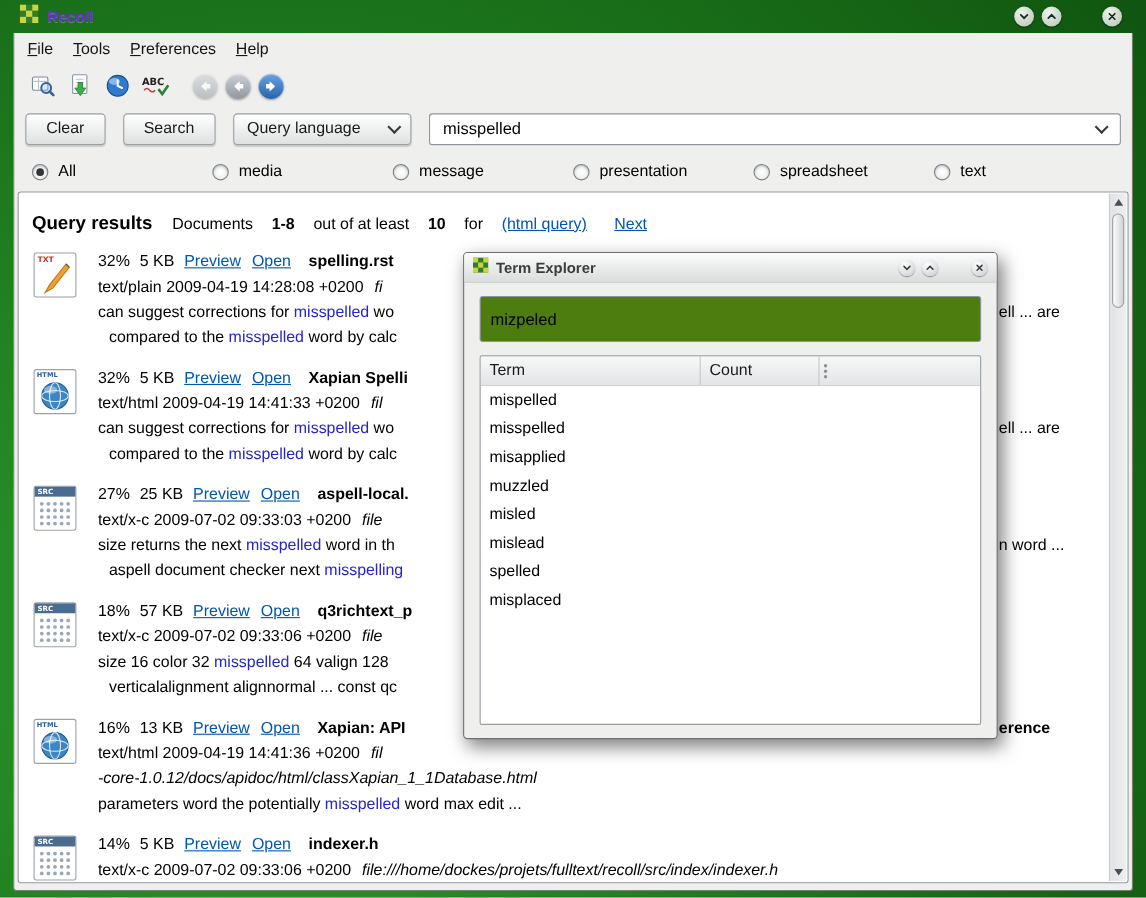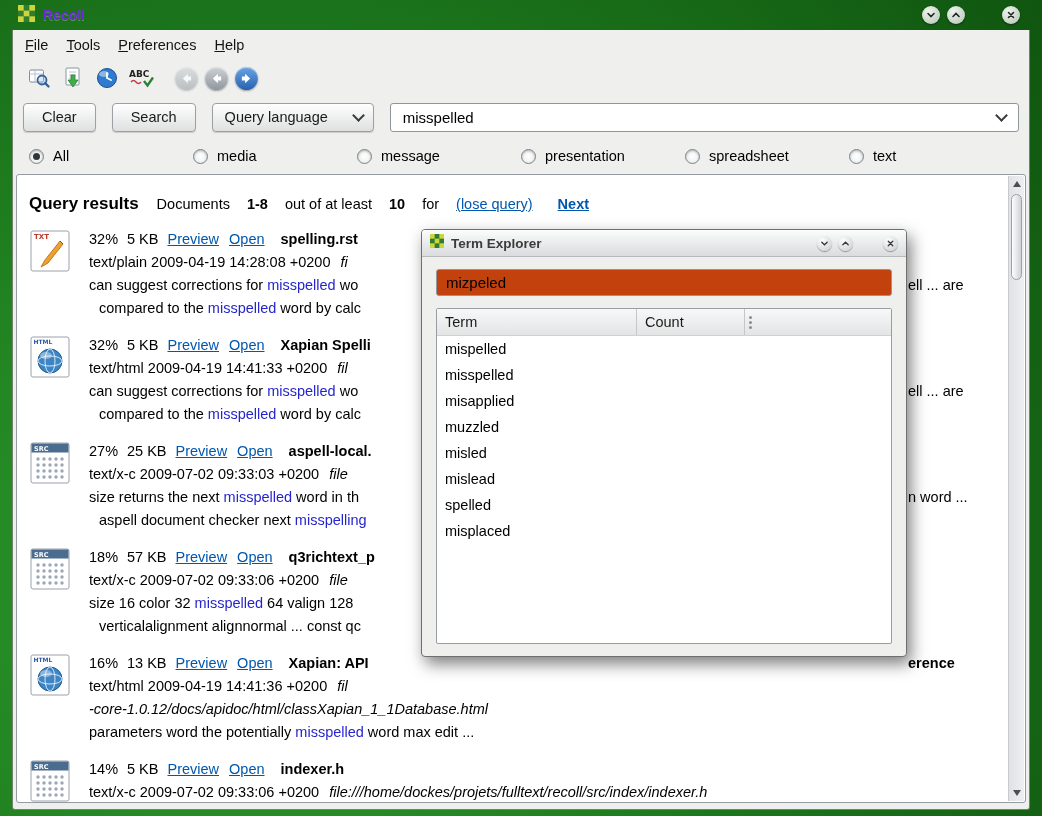--- a/index.html
+++ b/index.html
@@ -47,21 +47,21 @@
          box-shadow:inset 0 1px 2px rgba(0,0,0,0.25);box-sizing:border-box;flex:none;}
   .radio.checked::after{content:'';display:block;width:7px;height:7px;margin:3px;border-radius:50%;background:#30353a;}
   
   .results{position:absolute;left:3px;right:3px;top:144px;bottom:6px;background:#fff;border:1px solid #959ba1;
            border-radius:3px;overflow:hidden;}
   .results-inner{position:absolute;left:0;top:0;right:16px;bottom:0;padding:10px 0 0 10px;overflow:hidden;}
   .results-header{display:flex;align-items:baseline;gap:18px;padding-left:2px;margin-bottom:6px;white-space:nowrap;}
   .rh-title{font-size:17px;font-weight:bold;color:#000;}
   .rh-sum{font-size:14.5px;display:flex;gap:17px;align-items:baseline;margin-top:11px;}
   .link{color:#0057ae;text-decoration:underline;cursor:pointer;}
-  .next-link{font-weight:bold;margin-left:8px;}
+  .next-link{font-weight:normal;margin-left:8px;}
   .result-item{display:flex;gap:14px;margin-top:14px;}
   .ricon{width:48px;height:48px;flex:none;}
   .rbody{font-size:14.5px;line-height:23px;color:#000;width:100%;min-width:0;}
   .rline{position:relative;white-space:nowrap;height:23px;}
   .rel,.sz{margin-right:9px;}
   .l1 .link{margin-right:10px;}
   .rtitle{font-weight:bold;margin-left:6px;}
   .url{font-style:italic;margin-left:10px;}
   .extra.indent{padding-left:10px;}
   .hl{color:#2525cd;}
@@ -85,21 +85,21 @@
   .dlg-title{font-weight:bold;font-size:13.5px;color:#3c3c3c;margin-left:7px;}
   .dlg-controls{margin-left:auto;display:flex;align-items:center;gap:6px;}
   .dwbtn{width:15px;height:15px;border-radius:50%;background:radial-gradient(circle at 35% 30%,#fdfdfd,#c7cbce);
          box-shadow:0 1px 1px rgba(0,0,0,0.35);display:flex;align-items:center;justify-content:center;cursor:pointer;}
   .dwbtn.close-btn{margin-left:24px;}
   .dlg-body{padding:12px 14px 12px 14px;}
   .dlg-row{display:flex;gap:14px;margin-bottom:12px;align-items:center;}
   .kcombo.small{width:152px;justify-content:space-between;flex:none;height:27px;}
   .kcombo.disabled{color:#9aa0a4;background:linear-gradient(#f4f5f5,#e7e8e8);cursor:default;}
   .kcombo.disabled .chev{border-color:#9aa0a4;}
-  .dlg-input{flex:1;height:27px;background:#c2410c;border:1px solid #8f969c;border-radius:3px;padding:0 9px;
+  .dlg-input{flex:1;height:42px;background:#4d7c0f;border:1px solid #8f969c;border-radius:3px;padding:0 9px;
              font-size:15px;font-family:inherit;box-sizing:border-box;}
   .kbtn.grow{flex:1;height:27px;padding:0;}
   .dlg-table{border:1px solid #979da3;background:#fff;height:334px;border-radius:2px;overflow:hidden;}
   .tbl-header{height:26px;background:linear-gradient(#f7f8f8,#e3e4e5);border-bottom:1px solid #cfd2d4;
               display:flex;align-items:stretch;font-size:14.5px;color:#1a1a1a;}
   .th{display:flex;align-items:center;padding-left:8px;box-sizing:border-box;}
   .th.term{width:200px;border-right:1px solid #c4c7c9;}
   .th.count{width:108px;border-right:1px solid #c4c7c9;}
   .col-dots{width:10px;display:flex;align-items:center;justify-content:center;}
   .col-dots i{display:block;width:3px;height:3px;border-radius:50%;background:#8b8f93;
@@ -245,21 +245,21 @@
   <div class="results">
     <div class="results-inner">
       <div class="results-header">
         <span class="rh-title">Query results</span>
         <span class="rh-sum">
           <span>Documents</span>
           <b>1-8</b>
           <span>out of at least</span>
           <b>10</b>
           <span>for</span>
-          <a class="link">(lose query)</a>
+          <a class="link">(html query)</a>
           <a class="link next-link">Next</a>
         </span>
       </div>
       <div>
           <div class="result-item">
             <div class="ricon"><svg width="46" height="46" viewBox="0 0 46 46">
                 <rect x="4" y="3" width="38" height="40" rx="2" fill="#fff" stroke="#9aa2ab"></rect>
                 <text x="7" y="11" font-size="7" font-weight="bold" fill="#c0392b" font-family="DejaVu Sans, sans-serif">TXT</text>
                 <path d="M33 13 L18 32 l-4 7 7-4 15-19 z" fill="#f0a030" stroke="#b97a20"></path>
                 <path d="M33 13 l3 3" stroke="#555" fill="none"></path>

